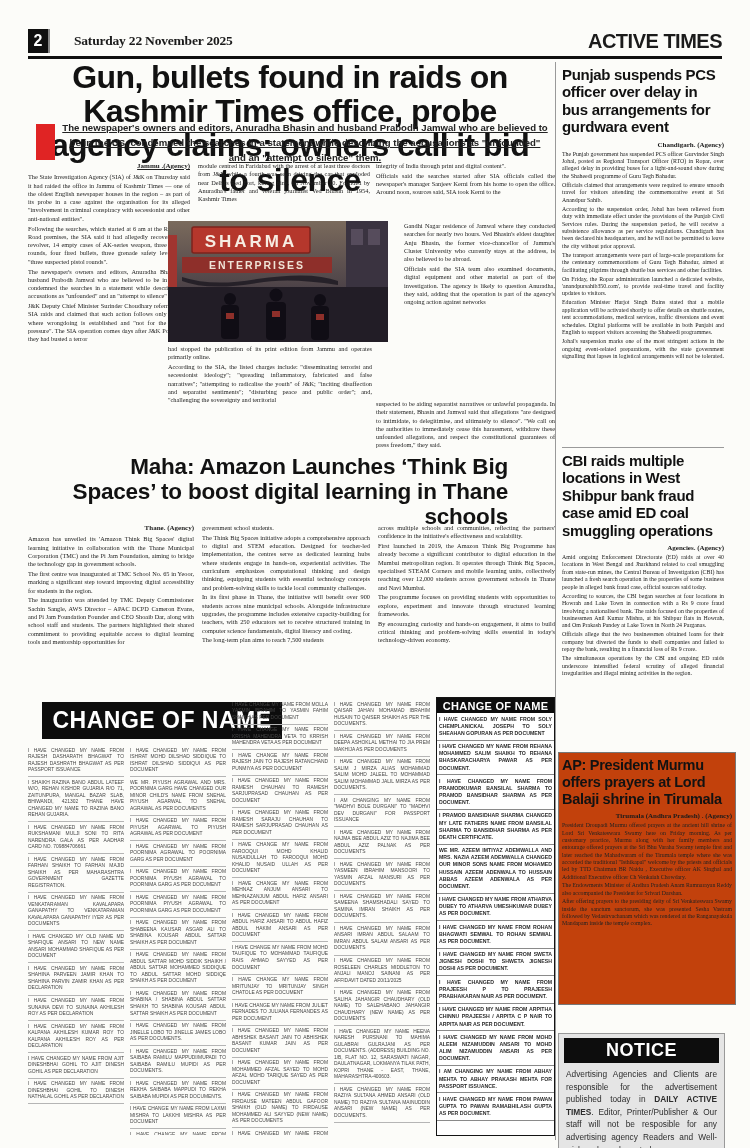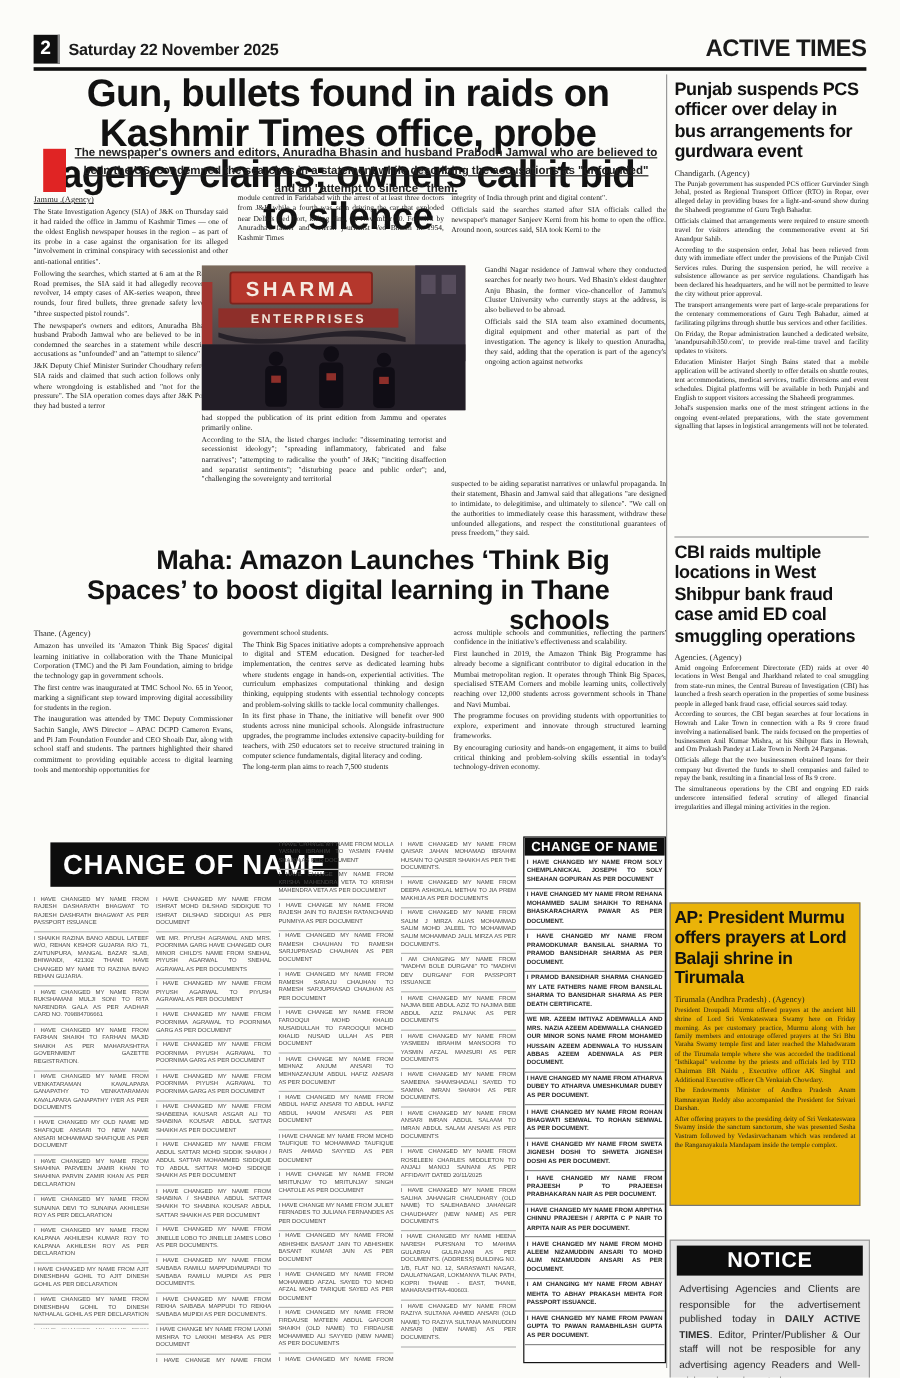--- a/index.html
+++ b/index.html
@@ -6,35 +6,35 @@
   body{
     width:750px;height:1148px;position:relative;overflow:hidden;
     background:#fcfcf9;color:#1b1b1b;
     font-family:"Liberation Serif",serif;
   }
   .abs{position:absolute;}
   
   #hdr-row{left:28px;top:28px;width:694px;height:26px;display:flex;align-items:center;}
   #pageno{width:20px;height:24px;background:#101010;color:#fff;display:flex;align-items:center;justify-content:center;
     font-family:"Liberation Sans",sans-serif;font-weight:700;font-size:16px;border-right:2px solid #888;}
-  #hdr-date{margin-left:7px;font-family:Liberation Sans, sans-serif;font-weight:700;font-size:13.5px;letter-spacing:-.2px;}
+  #hdr-date{margin-left:24px;font-family:Liberation Serif, serif;font-weight:700;font-size:13.5px;letter-spacing:-.2px;}
   #hdr-mast{margin-left:auto;font-family:"Liberation Sans",sans-serif;font-weight:900;font-size:20px;letter-spacing:-.5px;}
   #hdr-rule{left:28px;top:56px;width:694px;height:3px;background:#101010;}
   #vdivider{left:555px;top:62px;width:1px;height:1078px;background:#999;}
   
   .headline{font-family:"Liberation Sans",sans-serif;font-weight:700;letter-spacing:-.6px;color:#121212;}
   #h1{left:36px;top:60px;width:508px;font-size:32px;line-height:1.07;text-align:center;}
   #redblock{left:36px;top:124px;width:19px;height:36px;background:#e02424;}
   #subhead{left:62px;top:121px;width:486px;font-family:"Liberation Sans",sans-serif;font-weight:700;
     font-size:9.6px;line-height:1.55;text-align:center;text-decoration:underline;color:#222;}
   #h2{left:72px;top:454px;width:436px;font-size:22.5px;line-height:1.12;text-align:right;letter-spacing:-.2px;}
   
   .jtext{font-size:6.3px;line-height:1.32;text-align:justify;overflow:hidden;color:#222;}
   .jtext p{margin:0 0 1.5px 0;}
-  .dateline{font-weight:400;text-align:left;font-size:7px;margin:0 0 2px 0;}
+  .dateline{font-weight:700;text-align:right;font-size:7px;margin:0 0 2px 0;}
   .dateline.u{text-decoration:underline;}
   
   #a1-col1{left:28px;top:162px;width:162px;height:290px;}
   #a1-col2top{left:198px;top:162px;width:172px;height:58px;}
   #a1-col3top{left:376px;top:162px;width:179px;height:59px;}
   #a1-photo{left:168px;top:221px;width:255px;height:121px;}
   #a1-col3mid{left:404px;top:222px;width:151px;height:177px;}
   #a1-col2bot{left:168px;top:345px;width:204px;height:106px;}
   #a1-col3bot{left:376px;top:400px;width:179px;height:52px;}
   
@@ -59,21 +59,21 @@
   .bentry{font-family:"Liberation Sans",sans-serif;font-weight:700;font-size:5.2px;line-height:1.38;
     text-align:justify;color:#2a2a2a;border-bottom:1px solid #8a8a8a;padding:2.5px 2px;}
   
   .sb-head{font-family:"Liberation Sans",sans-serif;font-weight:700;font-size:15px;line-height:1.16;
     letter-spacing:-.3px;color:#121212;margin:0 0 5px 0;}
   .sb-body{font-size:5.9px;line-height:1.26;text-align:justify;overflow:hidden;color:#222;}
   .sb-body p{margin:0 0 1.5px 0;}
   #sb-punjab{left:562px;top:66px;width:162px;height:380px;overflow:hidden;}
   #sb-div1{left:562px;top:447px;width:162px;height:1px;background:#9a9a9a;}
   #sb-cbi{left:562px;top:452px;width:162px;height:296px;overflow:hidden;}
-  #sb-murmu-box{left:558px;top:752px;width:159px;height:253px;border:1px solid #777;padding:4px 3px;box-sizing:border-box;overflow:hidden;background:#eab308;}
+  #sb-murmu-box{left:558px;top:752px;width:178px;height:253px;border:1px solid #777;padding:4px 3px;box-sizing:border-box;overflow:hidden;background:#c2410c;}
   #sb-notice-box{left:558px;top:1033px;width:167px;height:130px;border:1px solid #999;box-sizing:border-box;background:#e5e5e5;overflow:hidden;}
   #notice-bar{margin:4px 5px 3px 5px;background:#0d0d0d;color:#fff;text-align:center;
     font-family:"Liberation Sans",sans-serif;font-weight:900;font-size:18px;letter-spacing:.5px;padding:2px 0;}
   #notice-text{padding:2px 7px;font-family:"Liberation Sans",sans-serif;font-size:8.3px;line-height:1.52;
     text-align:justify;color:#2d2d2d;}
 </style>
 </head>
 <body>
 
 <div class="abs" id="hdr-row">

